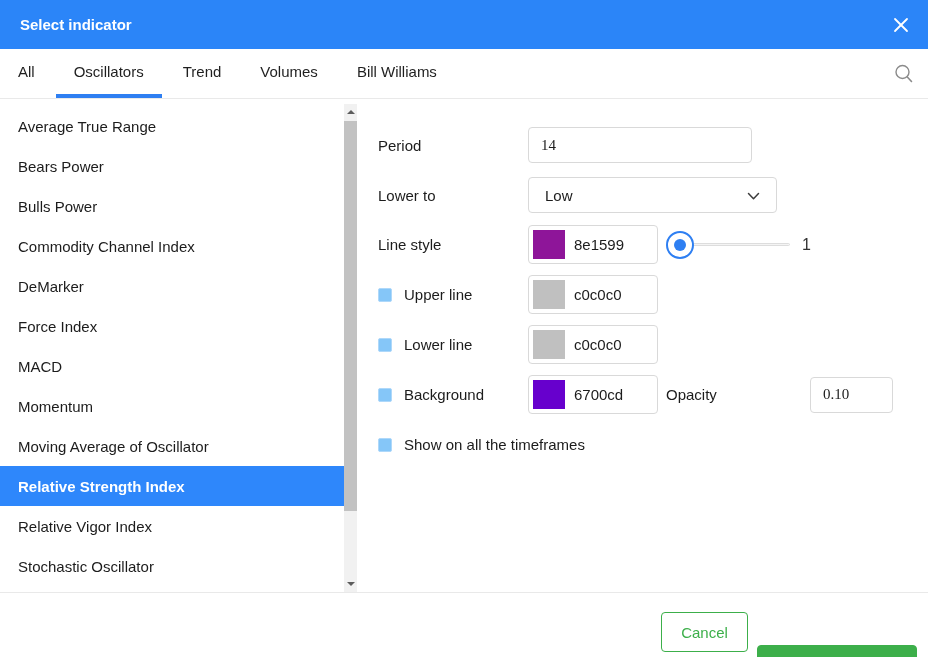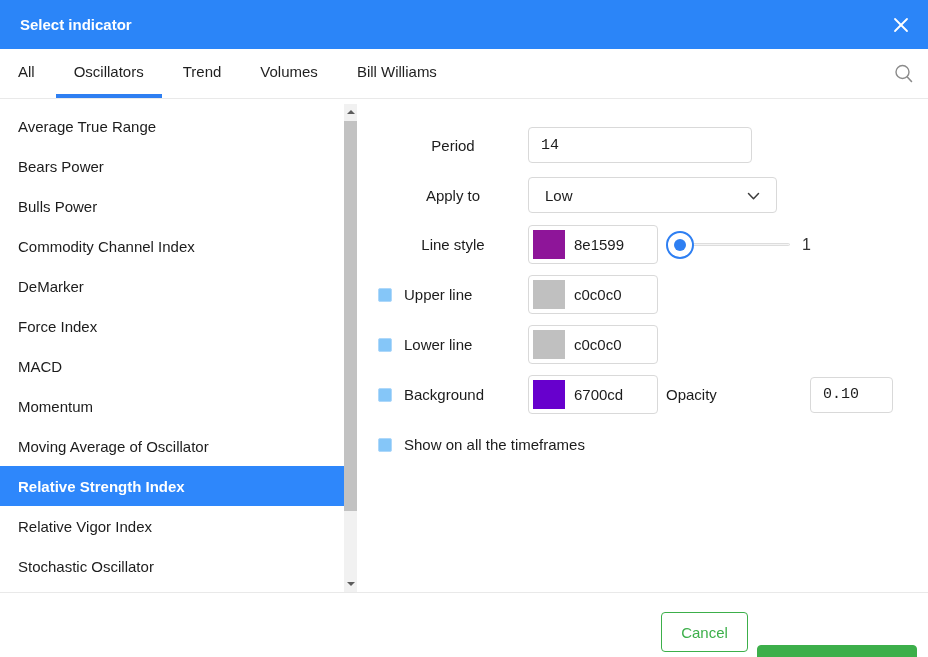--- a/index.html
+++ b/index.html
@@ -63,28 +63,28 @@
   }
   .scroll-arrow{height:16px;flex:0 0 auto;display:flex;align-items:center;justify-content:center;cursor:pointer;}
   .arrow-up{width:0;height:0;border-left:4px solid transparent;border-right:4px solid transparent;border-bottom:4px solid #5c5c5c;}
   .arrow-down{width:0;height:0;border-left:4px solid transparent;border-right:4px solid transparent;border-top:4px solid #5c5c5c;}
   .scroll-track{flex:1 1 auto;position:relative;}
   .scroll-thumb{position:absolute;top:1px;left:0;width:13px;height:390px;background:#c2c2c2;cursor:pointer;}
 
   
   .settings-pane{flex:1 1 auto;padding:28px 0 0 20px;}
   .row{display:flex;align-items:center;}
-  .row-label{width:150px;flex:0 0 auto;font-size:15px;text-align:center;}
+  .row-label{width:150px;flex:0 0 auto;font-size:15px;}
   .row + .row{margin-top:12px;}
   .row.mt-sm{margin-top:11px;}
   .row.mt-lg{margin-top:22px;}
 
   input.text-input{
     height:36px;border:1px solid var(--input-border);border-radius:4px;
-    font-family:Liberation Mono, monospace;font-size:15px;color:var(--text);
+    font-family:Liberation Serif, serif;font-size:15px;color:var(--text);
     padding:0 12px;outline:none;background:#fff;
   }
   .period-input{width:224px;}
   .opacity-input{width:83px;}
 
   .select{
     width:249px;height:36px;border:1px solid var(--input-border);border-radius:4px;
     display:flex;align-items:center;justify-content:space-between;
     padding:0 16px;cursor:pointer;background:#fff;
   }
@@ -207,21 +207,21 @@
     </div>
 
     <div class="settings-pane">
 
       <div class="row">
         <div class="row-label">Period</div>
         <input class="text-input period-input" value="14" style="">
       </div>
 
       <div class="row" style="margin-top:14px;">
-        <div class="row-label">Apply to</div>
+        <div class="row-label">Lower to</div>
         <div class="select">
           <span>Low</span>
           <span>
             <svg width="13" height="9" viewBox="0 0 13 9">
               <polyline points="1.5,1.5 6.5,6.8 11.5,1.5" fill="none" stroke="#3c3c3c" stroke-width="1.5" stroke-linecap="round" stroke-linejoin="round"></polyline>
             </svg>
           </span>
         </div>
       </div>
 

